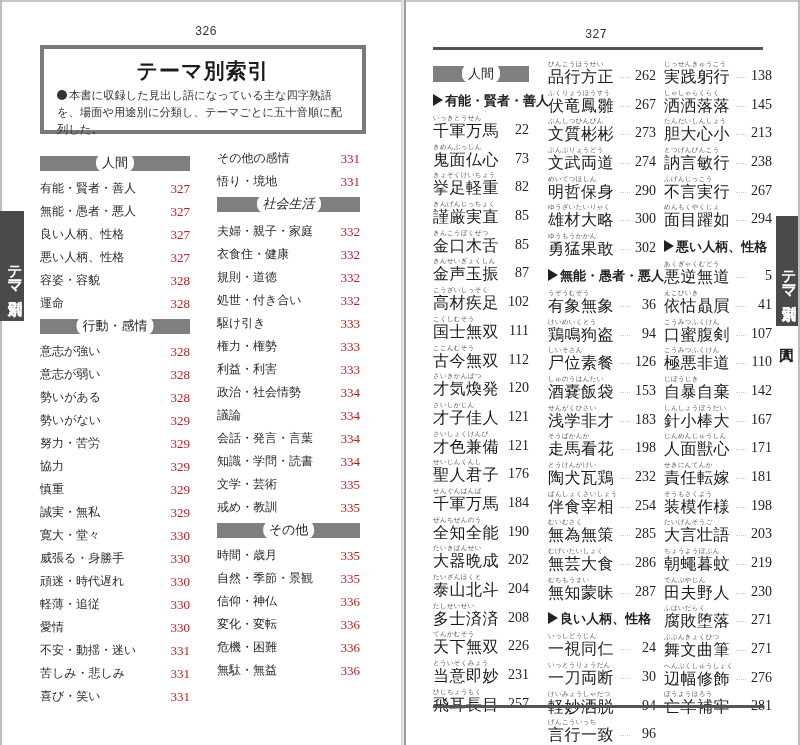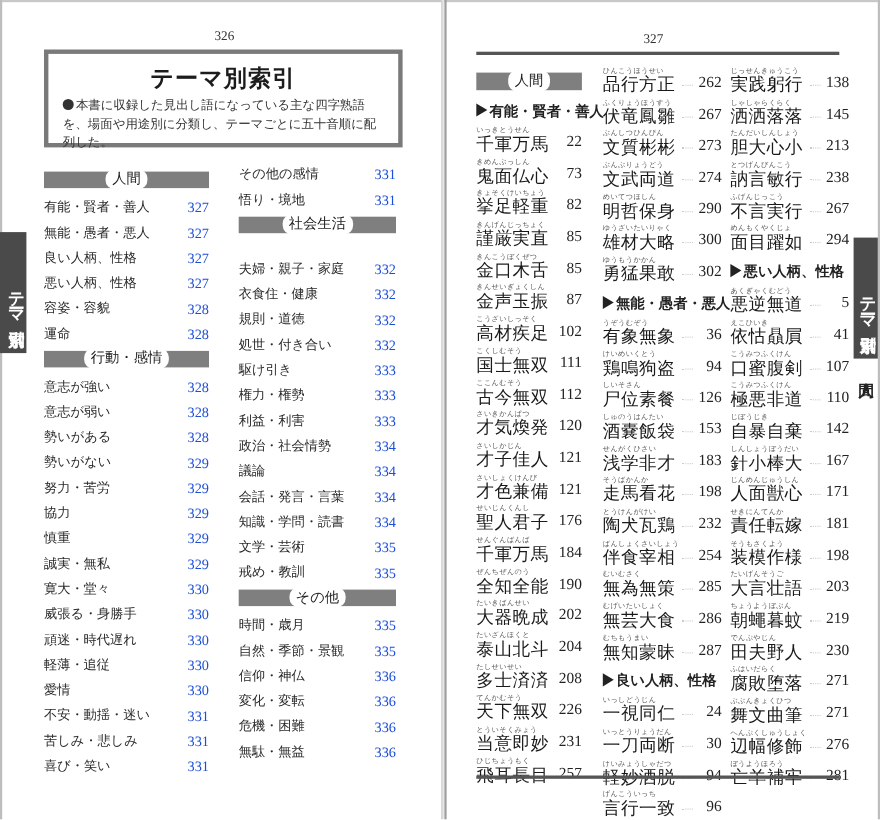--- a/index.html
+++ b/index.html
@@ -5,36 +5,36 @@
   * { margin:0; padding:0; box-sizing:border-box; }
   html, body { width:800px; height:745px; background:#fff; overflow:hidden; }
   body { position:relative; font-family:"DejaVu Sans", sans-serif; color:#2a2a2a; }
 
   .page-edge-left { position:absolute; left:0; top:0; width:2px; height:745px; background:#bdbdbd; }
   .page-edge-right { position:absolute; right:0; top:0; width:2px; height:745px; background:#bdbdbd; }
   .top-edge { position:absolute; left:0; top:0; width:800px; height:2px; background:#c8c8c8; }
   .gutter { position:absolute; left:401px; top:0; width:3px; height:745px; background:linear-gradient(90deg,#cfcfcf,#eee); }
   .gutter2 { position:absolute; left:404px; top:0; width:2px; height:745px; background:#9e9e9e; }
 
-  .page-num { position:absolute; font-size:12px; color:#333; font-family:Liberation Serif, serif; }
+  .page-num { position:absolute; font-size:12px; color:#333; font-family:Liberation Mono, monospace; }
 
   
   .title-box { position:absolute; left:40px; top:45px; width:326px; height:89px; border:4px solid #7a7a7a; background:#fff; }
   .title-box .ttl { text-align:center; font-size:21px; font-weight:bold; margin-top:8px; color:#1c1c1c; letter-spacing:1px; }
   .title-box .desc { font-family:"DejaVu Serif", serif; font-size:11.3px; line-height:17px; padding:2px 10px 0 13px; color:#333; }
   .bullet { display:inline-block; width:10px; height:10px; border-radius:50%; background:#333; margin-right:2px; vertical-align:-1px; }
 
   .side-tab { position:absolute; background:#4a4a4a; color:#fff; font-size:13px; font-weight:bold; writing-mode:vertical-rl; text-align:center; letter-spacing:0; padding-top:12px; }
   .side-sub { position:absolute; writing-mode:vertical-rl; font-size:14px; font-weight:bold; color:#222; }
 
   .col { position:absolute; }
   .sec-head { position:relative; height:15px; background:#7f7f7f; margin-bottom:0; }
   .sec-head span { position:absolute; left:50%; top:-2px; transform:translateX(-50%); background:#fff; font-size:13px; padding:0 6px; line-height:18px; white-space:nowrap; color:#222; border-radius:8px; }
   .idx-row { display:flex; justify-content:space-between; align-items:center; height:23px; font-size:12px; }
-  .idx-row .pg { font-family:"Liberation Serif", serif; font-size:13px; color:#1d4ed8;text-align:right; }
+  .idx-row .pg { font-family:"Liberation Serif", serif; font-size:13px; color:#b91c1c;text-align:right; }
 
   
   .rule { position:absolute; left:433px; top:47px; width:330px; height:3px; background:#555; }
   .rule-b { position:absolute; left:433px; top:705px; width:330px; height:3px; background:#555; }
   .ycol { position:absolute; width:108px; }
   .yent { position:relative; height:28.7px; }
   .yent .ruby { position:absolute; left:0; top:0; font-size:6.5px; color:#555; white-space:nowrap; letter-spacing:0.3px; font-family:"DejaVu Sans", sans-serif; }
   .yent .word { position:absolute; left:0; top:7px; font-family:"DejaVu Serif", serif; font-size:16px; color:#1a1a1a; letter-spacing:0.5px; white-space:nowrap; }
   .yent .num { position:absolute; right:0; top:8px; font-family:"Liberation Serif", serif; font-size:14px; color:#222; }
   .yent .dots { position:absolute; left:72px; right:26px; top:17px; border-bottom:1px dotted #ccc; }
@@ -159,21 +159,21 @@
   </div>
 <div class="col" id="lcol2" style="left:217px; top:147px; width:143px;">
     <div class="idx-row">
       <span>その他の感情</span>
       <span class="pg">331</span>
     </div>
     <div class="idx-row">
       <span>悟り・境地</span>
       <span class="pg">331</span>
     </div>
-    <div class="sec-head" style="margin: 4px 0px 21px;">
+    <div class="sec-head" style="margin: 4px 0px 8px; font-style: italic;">
       <span>社会生活</span>
     </div>
     <div class="idx-row">
       <span>夫婦・親子・家庭</span>
       <span class="pg">332</span>
     </div>
     <div class="idx-row">
       <span>衣食住・健康</span>
       <span class="pg">332</span>
     </div>
@@ -214,21 +214,21 @@
       <span class="pg">334</span>
     </div>
     <div class="idx-row">
       <span>文学・芸術</span>
       <span class="pg">335</span>
     </div>
     <div class="idx-row">
       <span>戒め・教訓</span>
       <span class="pg">335</span>
     </div>
-    <div class="sec-head" style="margin: 4px 0px 6px; font-family: Liberation Serif, serif;">
+    <div class="sec-head" style="margin: 4px 0px 6px;">
       <span>その他</span>
     </div>
     <div class="idx-row">
       <span>時間・歳月</span>
       <span class="pg">335</span>
     </div>
     <div class="idx-row">
       <span>自然・季節・景観</span>
       <span class="pg">335</span>
     </div>

